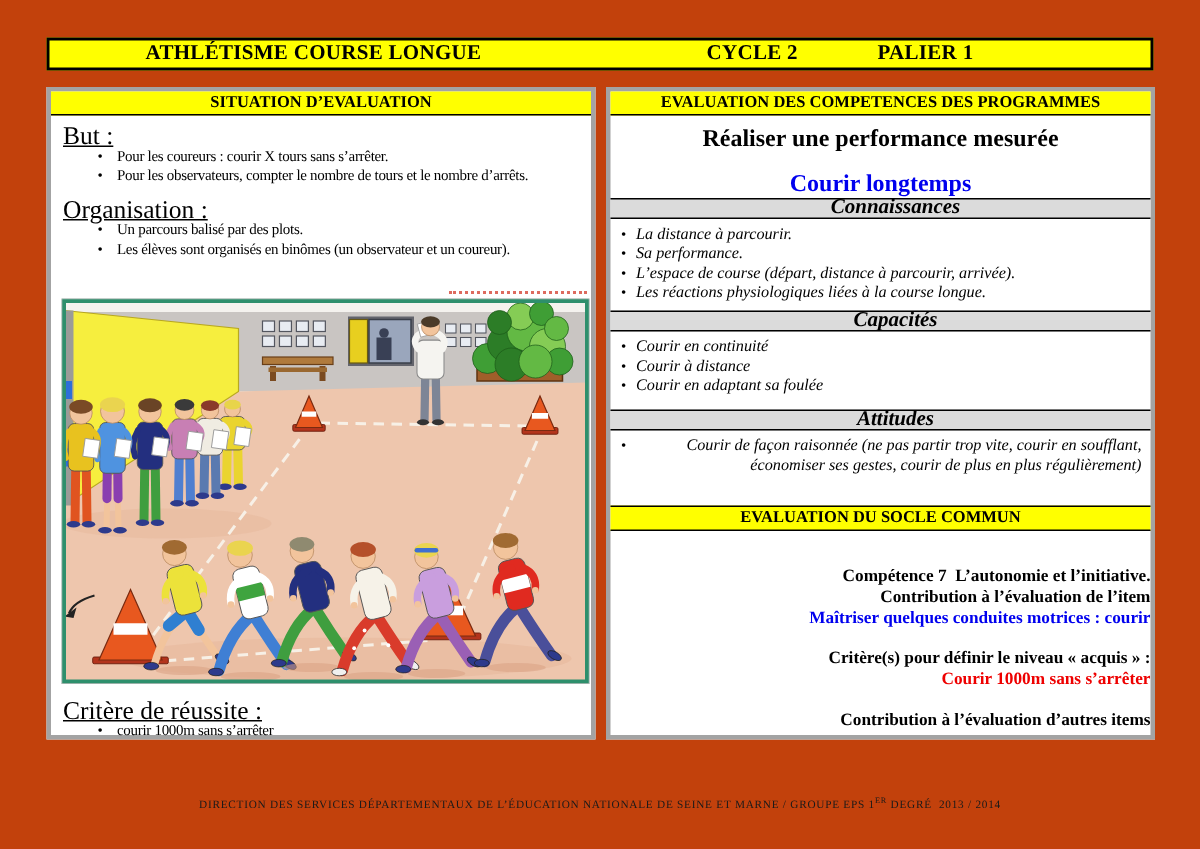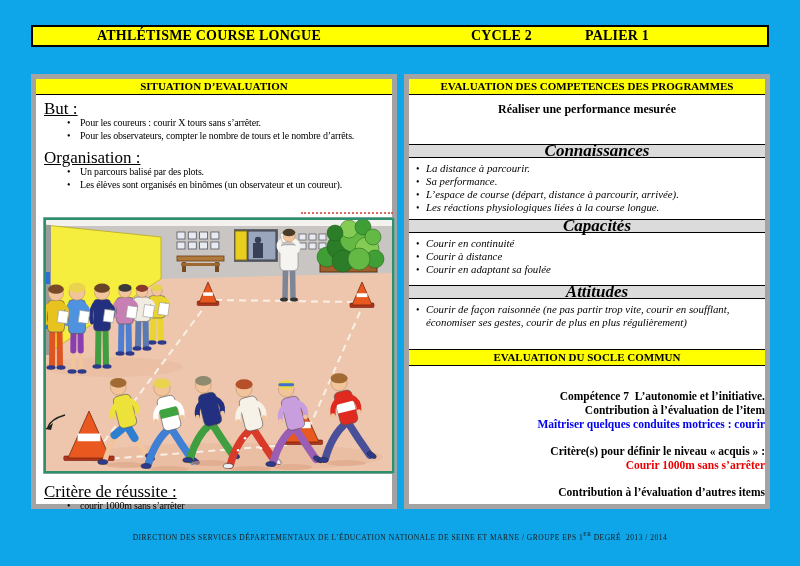--- a/index.html
+++ b/index.html
@@ -1,56 +1,56 @@
 <!DOCTYPE html>
 <html><head>
 <meta charset="utf-8">
 <style>
   html,body{margin:0;padding:0;background:#ffffff;}
-  #page{position:relative;width:800px;height:566px;background:#0ea5e9;
+  #page{position:relative;width:800px;height:566px;background:#c2410c;
         font-family:"Liberation Serif","DejaVu Serif",serif;color:#000;overflow:hidden;}
 
   
   #title-bar{position:absolute;left:31px;top:25px;width:738px;height:22px;
              background:#FFFF00;border:2px solid #000;box-sizing:border-box;}
   #title-bar span{position:absolute;top:0;line-height:18px;font-weight:bold;font-size:14px;letter-spacing:.2px;white-space:nowrap;}
   #title-main{left:64px;}
   #title-cycle{left:438px;}
   #title-palier{left:552px;}
 
   
-  .col{position:absolute;top:74px;width:366px;height:435px;border:5px solid #a3a3a3;
+  .col{position:absolute;top:58px;width:366px;height:435px;border:3px solid #a3a3a3;
        box-sizing:border-box;background:#fff;}
   #left-col{left:31px;}
   #right-col{left:404px;display:flex;flex-direction:column;}
   .col-header{height:15px;background:#FFFF00;border-bottom:1px solid #000;
               text-align:center;font-weight:bold;font-size:11px;line-height:15px;flex:0 0 auto;}
 
   
   #left-body{position:relative;padding:7px 4px 0 8px;font-size:11px;line-height:13px;}
   .ul-label{text-decoration:underline;font-size:17px;line-height:14px;}
   .left-list .bullet-row{line-height:13px;display:flex;}
   .left-list .dot{margin-left:23px;width:13px;font-size:10px;flex:0 0 auto;}
   .left-list .txt{white-space:nowrap;font-size:10px;letter-spacing:-0.2px;}
   #org-block{margin-top:9px;}
   #credit-mark{position:absolute;left:265px;top:133px;width:92px;height:0;
                border-top:2px dotted #d23a2a;opacity:.75;}
   #illustration-box{position:absolute;left:7px;top:138px;width:352px;height:257px;}
   #critere-block{position:absolute;left:8px;top:406px;width:350px;}
 
   
-  #perf-row{flex:0 0 49px;text-align:center;font-weight:bold;font-size:12px;}
+  #perf-row{flex:0 0 49px;text-align:center;font-weight:bold;font-size:16px;}
   #perf-line1{margin-top:7px;}
   #perf-line2{margin-top:12px;color:#0000EE;}
   .gray-bar{flex:0 0 12px;background:#DBDBDB;border-top:1px solid #000;border-bottom:1px solid #000;
-            text-align:center;font-weight:bold;font-style:italic;font-size:17px;line-height:12px;padding-left:20px;}
+            text-align:center;font-weight:bold;font-style:italic;font-size:14px;line-height:12px;padding-left:20px;}
   .r-items{padding:4px 6px 0 0;}
   .r-items .bullet-row{display:flex;line-height:13px;}
   .r-items .dot{margin-left:7px;width:10px;font-size:10px;flex:0 0 auto;}
-  .r-items .txt{font-style:italic;font-size:10.8px;max-width:338px;}
+  .r-items .txt{font-style:italic;font-size:10.8px;max-width:338px;text-align:right;}
   #items-connaissances{flex:0 0 57px;}
   #items-capacites{flex:0 0 48px;}
   #items-attitudes{flex:0 0 46px;}
   #socle-header{border-top:1px solid #000;height:14px;line-height:14px;flex:0 0 15px;}
   #socle-lines{flex:1 1 auto;text-align:right;padding-top:23px;}
   .socle-line{font-weight:bold;font-size:11.5px;line-height:14px;}
   .socle-spacer{height:13px;}
 
   
   #footer{position:absolute;left:0;top:531px;width:800px;text-align:center;
@@ -371,20 +371,21 @@
             <span class="txt">courir 1000m sans s’arrêter</span>
           </div>
         </div>
     </div>
   </div>
 
   <div id="right-col" class="col">
     <div class="col-header">EVALUATION DES COMPETENCES DES PROGRAMMES</div>
     <div id="perf-row">
       <div id="perf-line1">Réaliser une performance mesurée</div>
+      <div id="perf-line2">Courir longtemps</div>
     </div>
 
     <div class="gray-bar">Connaissances</div>
     <div id="items-connaissances" class="r-items">
         <div class="bullet-row">
           <span class="dot">•</span>
           <span class="txt">La distance à parcourir.</span>
         </div>
         <div class="bullet-row">
           <span class="dot">•</span>

